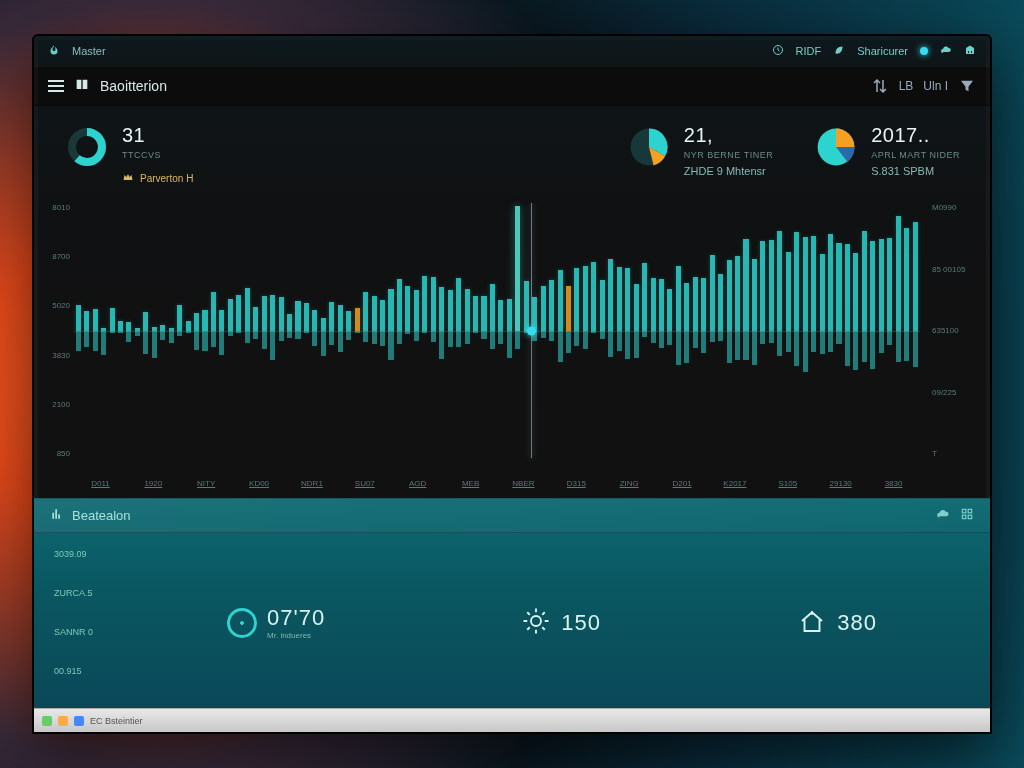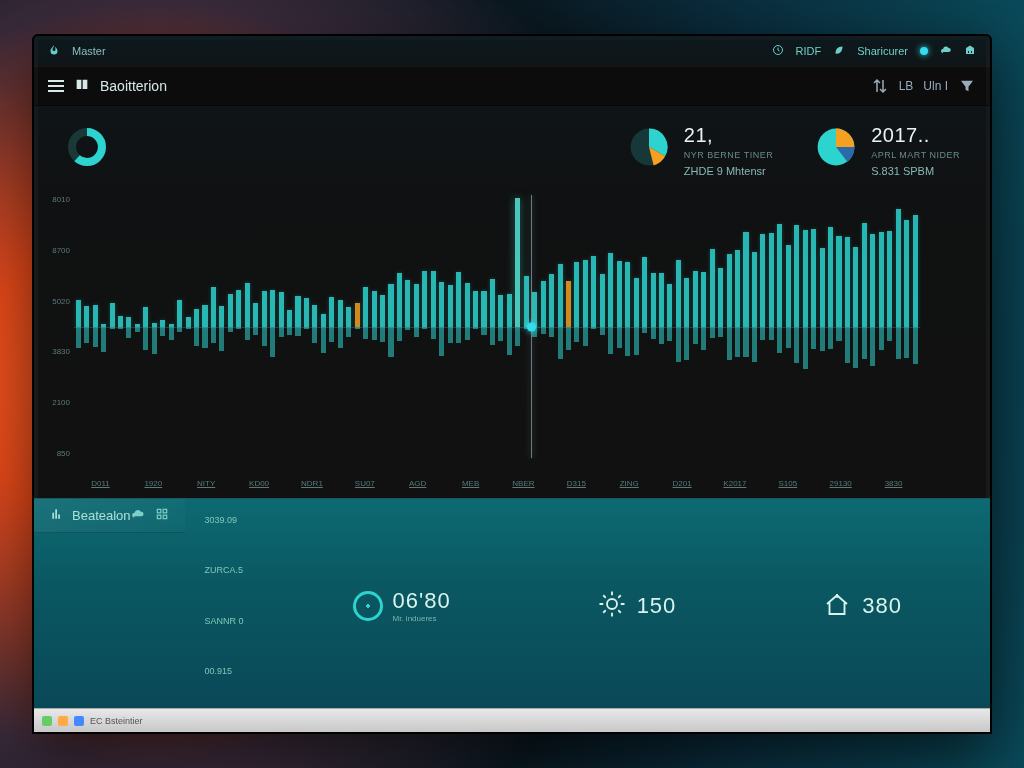--- a/index.html
+++ b/index.html
@@ -70,21 +70,21 @@
   .bar-col .bot-half { flex:1; display:flex; align-items:flex-start;}
   .xlabels { position:absolute; left:40px; right:70px; bottom:10px; display:flex; font-size:8px; color:#5a7a7a;}
   .xlabels div { flex:1; text-align:center;text-decoration:underline; }
   .marker { position:absolute; top:8px; bottom:40px; width:1px; background:rgba(200,230,230,.5); left:52%; box-shadow:0 0 6px rgba(200,255,255,.4);}
   .marker::before { content:""; position:absolute; left:-4px; top:50%; width:9px; height:9px; background:#3de; border-radius:50%; transform:translateY(-50%); box-shadow:0 0 6px #3de;}
 
   .subpanel {
     height: 210px;
     background: linear-gradient(180deg, #0d6a72 0%, #0a5862 40%, #0a4858 100%);
     border-top: 1px solid rgba(255,255,255,.08);
-    display:flex; flex-direction:row;
+    display:flex; flex-direction:column;
   }
   .subhead { height:34px; display:flex; align-items:center; justify-content:space-between; padding:0 16px;
     background: linear-gradient(to right, rgba(255,255,255,.06), rgba(255,255,255,.02));
     border-bottom:1px solid rgba(0,0,0,.2);}
   .subhead .title { color:#a8e0d8; font-size:13px; display:flex; align-items:center; gap:8px;}
   .subhead .tools { display:flex; gap:10px; color:#7fcfc8;}
   .subbody { flex:1; display:flex; padding: 10px 20px 6px 20px; gap:20px;}
   .sub-ylabels { width:60px; display:flex; flex-direction:column; justify-content:space-between; font-size:9px; color:#7fc8b8; padding:6px 0 26px 0;}
   .line-chart-wrap { width:300px; display:flex; flex-direction:column;}
   .line-chart { flex:1; position:relative; background:rgba(0,0,0,.12); border-radius:2px;}
@@ -167,20 +167,30 @@
   </div>
 
   <div class="stats-row">
     <div class="stat">
       <div class="mini-chart">
         <svg viewBox="0 0 40 40">
             <circle cx="20" cy="20" r="13" fill="none" stroke="#1a3838" stroke-width="7"></circle>
             <circle cx="20" cy="20" r="13" fill="none" stroke="#2dd4cf" stroke-width="7" stroke-dasharray="50 100" transform="rotate(-90 20 20)"></circle>
           </svg>
       </div>
+      <div class="labels">
+        <div class="big">31</div>
+        <div class="sub">TTCCVS</div>
+        <div class="crown-row">
+          <span><svg viewBox="0 0 24 24" fill="#d8b860">
+                <path d="M3 18h18l-2-10-4 4-3-6-3 6-4-4-2 10z"></path>
+              </svg></span>
+          <span>Parverton H</span>
+        </div>
+      </div>
     </div>
 
     <div class="stat right-group">
       <div class="mini-chart">
         <svg viewBox="0 0 40 40">
           <circle cx="20" cy="20" r="16" fill="#163838"></circle>
           <path d="M20 20 L20 4 A16 16 0 0 1 34 28 Z" fill="#2dd4cf"></path>
           <path d="M20 20 L34 28 A16 16 0 0 1 24 36 Z" fill="#f5a020"></path>
         </svg>
       </div>
@@ -208,20 +218,27 @@
   </div>
 
   <div class="main-chart">
     <div class="ylabels" id="yleft">
         <div>8010</div>
         <div>8700</div>
         <div>5020</div>
         <div>3830</div>
         <div>2100</div>
         <div>850</div>
+      </div>
+    <div class="rlabels" id="yright">
+        <div>M0990</div>
+        <div>85 00105</div>
+        <div>635100</div>
+        <div>09/225</div>
+        <div>T</div>
       </div>
     <div class="bars" id="bars">
         <div class="bar-col">
           <div class="top-half">
             <div class="bar-up" style="height: 20.2744%;"></div>
           </div>
           <div class="bot-half">
             <div class="bar-dn" style="height: 16%; opacity: 0.55;"></div>
           </div>
         </div>
@@ -1063,21 +1080,21 @@
       <div class="sub-ylabels" id="subylab">
           <div>3039.09</div>
           <div>ZURCA.5</div>
           <div>SANNR 0</div>
           <div>00.915</div>
         </div>
       <div class="metrics">
         <div class="metric">
           <div class="gauge"></div>
           <div>
-            <span class="mval">06'80</span>
+            <span class="mval">07'70</span>
             <span class="msub">Mr. indueres</span>
           </div>
         </div>
         <div class="metric">
           <span><svg viewBox="0 0 24 24" fill="none" stroke="#d8f4ec" stroke-width="1.5">
                 <circle cx="12" cy="12" r="4"></circle>
                 <path d="M12 2v3M12 19v3M2 12h3M19 12h3M5 5l2 2M17 17l2 2M17 7l2-2M5 19l2-2"></path>
               </svg></span>
           <div><span class="mval">150</span></div>
         </div>

